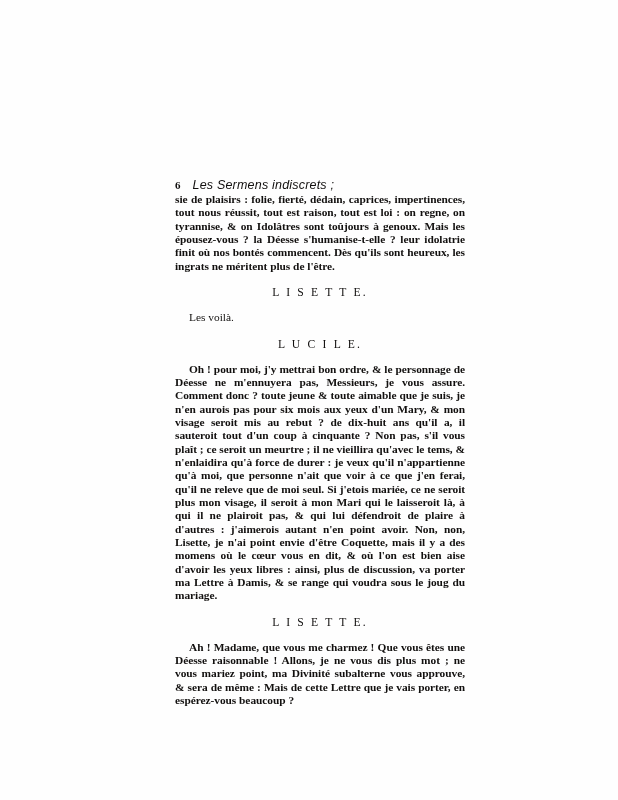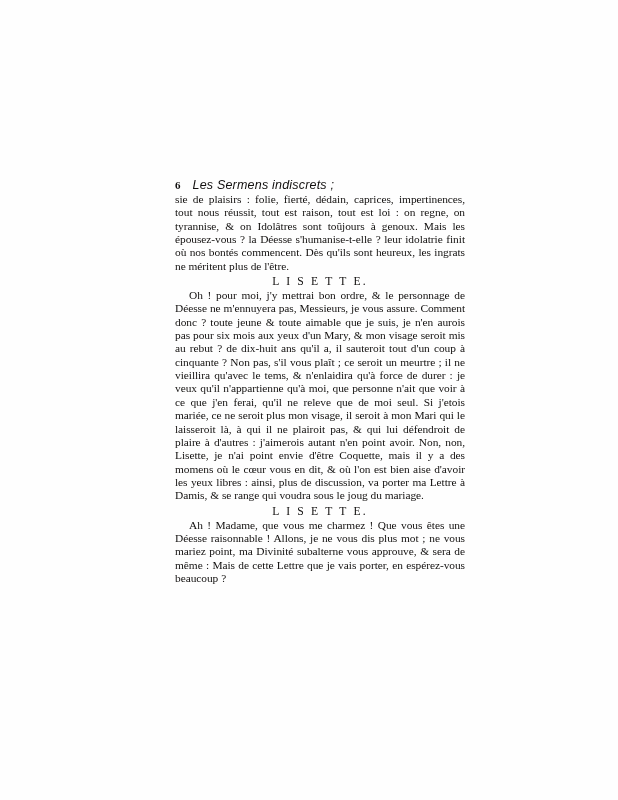--- a/index.html
+++ b/index.html
@@ -48,29 +48,30 @@
     letter-spacing: 0.2px;
   }
   p.body {
     margin: 0;
     font-size: 11.4px;
     line-height: 13.35px;
     text-align: justify;
     text-align-last: left;
     letter-spacing: -0.05px;
     word-spacing: 0.1px;
+    font-weight: bold;
   }
   p.body.indent:first-letter {
     
   }
   p.indent {
     text-indent: 14px;
   }
   .speaker {
-    margin: 0;
+    margin: 11px;
     text-align: center;
     font-size: 11.6px;
     letter-spacing: 2.2px;
     line-height: 15px;
     padding-top: 1px;
     padding-bottom: 0px;
   }
   .stage {
     margin: 0;
     font-size: 11.4px;
@@ -86,21 +87,23 @@
 
     <div class="header-line">
       <span class="folio">6</span>
       <span class="running-title">Les Sermens indiscrets ;</span>
     </div>
 
     <p class="body">sie de plaisirs : folie, fierté, dédain, caprices, impertinences, tout nous réussit, tout est raison, tout est loi : on regne, on tyrannise, &amp; on Idolâtres sont toûjours à genoux. Mais les épousez-vous ? la Déesse s'humanise-t-elle ? leur idolatrie finit où nos bontés commencent. Dès qu'ils sont heureux, les ingrats ne méritent plus de l'être.</p>
 
     <p class="speaker">L I S E T T E.</p>
 
+    <p class="stage">Les voilà.</p>
 
+    <p class="speaker">L U C I L E.</p>
 
     <p class="body indent">Oh ! pour moi, j'y mettrai bon ordre, &amp; le personnage de Déesse ne m'ennuyera pas, Messieurs, je vous assure. Comment donc ? toute jeune &amp; toute aimable que je suis, je n'en aurois pas pour six mois aux yeux d'un Mary, &amp; mon visage seroit mis au rebut ? de dix-huit ans qu'il a, il sauteroit tout d'un coup à cinquante ? Non pas, s'il vous plaît ; ce seroit un meurtre ; il ne vieillira qu'avec le tems, &amp; n'enlaidira qu'à force de durer : je veux qu'il n'appartienne qu'à moi, que personne n'ait que voir à ce que j'en ferai, qu'il ne releve que de moi seul. Si j'etois mariée, ce ne seroit plus mon visage, il seroit à mon Mari qui le laisseroit là, à qui il ne plairoit pas, &amp; qui lui défendroit de plaire à d'autres : j'aimerois autant n'en point avoir. Non, non, Lisette, je n'ai point envie d'être Coquette, mais il y a des momens où le cœur vous en dit, &amp; où l'on est bien aise d'avoir les yeux libres : ainsi, plus de discussion, va porter ma Lettre à Damis, &amp; se range qui voudra sous le joug du mariage.</p>
 
     <p class="speaker">L I S E T T E.</p>
 
     <p class="body indent">Ah ! Madame, que vous me charmez ! Que vous êtes une Déesse raisonnable ! Allons, je ne vous dis plus mot ; ne vous mariez point, ma Divinité subalterne vous approuve, &amp; sera de même : Mais de cette Lettre que je vais porter, en espérez-vous beaucoup ?</p>
 
   </div>
 </div>
 

